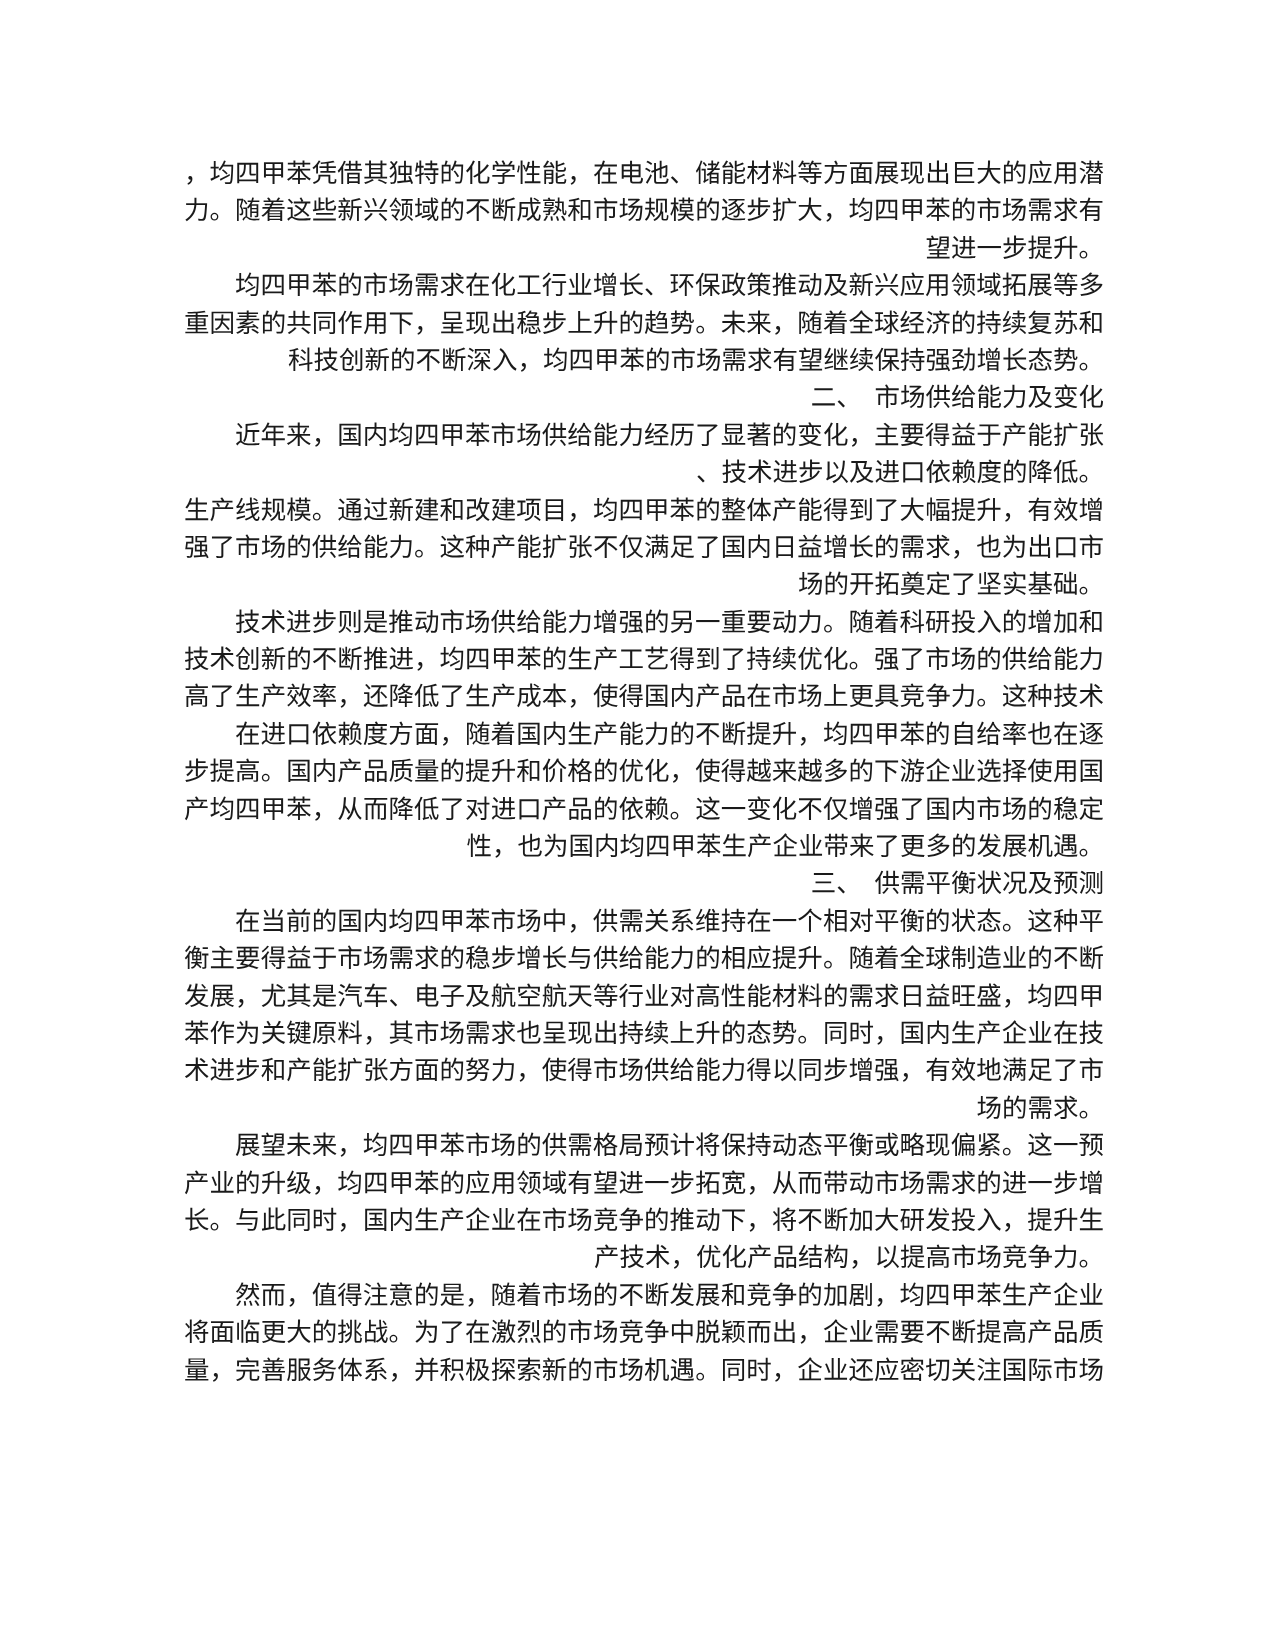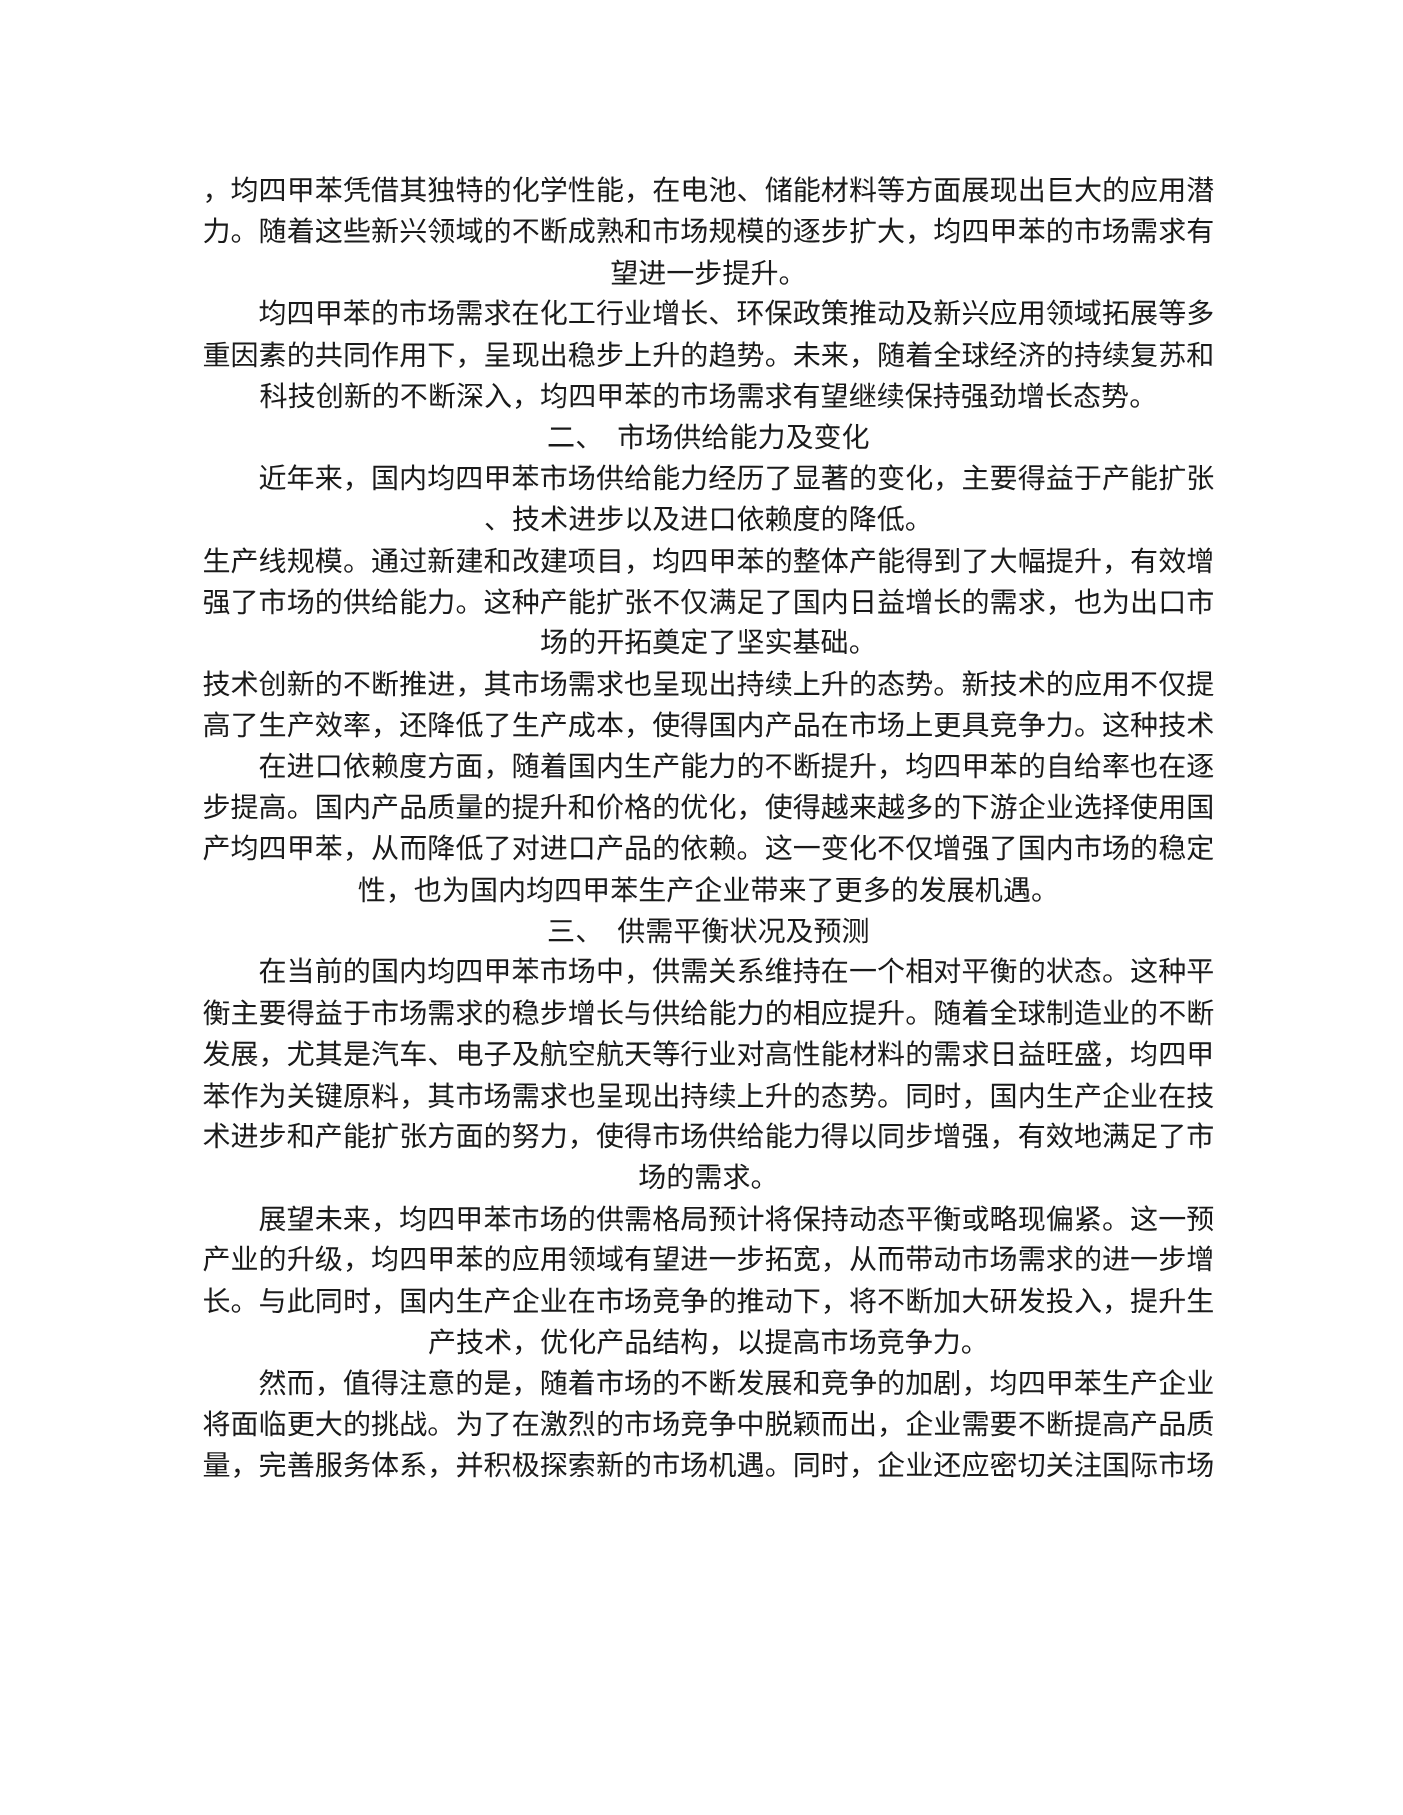--- a/index.html
+++ b/index.html
@@ -24,21 +24,21 @@
     left: 184px;
     top: 155px;
     width: 920px;
     font-size: 25.5px;
     line-height: 37.4px;
     color: #1a1a1a;
     font-weight: 400;
   }
   .line {
     height: 37.4px;
-    text-align: center;
+    text-align: right;
   }
   .line.justify {
     text-align: justify;
     text-align-last: justify;
     text-justify: inter-character;
   }
   .line.indent {
     padding-left: 51px;
   }
   .line.heading {
@@ -55,21 +55,22 @@
       <div class="line">望进一步提升。</div>
       <div class="line indent justify">均四甲苯的市场需求在化工行业增长、环保政策推动及新兴应用领域拓展等多</div>
       <div class="line justify">重因素的共同作用下，呈现出稳步上升的趋势。未来，随着全球经济的持续复苏和</div>
       <div class="line">科技创新的不断深入，均四甲苯的市场需求有望继续保持强劲增长态势。</div>
       <div class="line heading">二、　市场供给能力及变化</div>
       <div class="line indent justify">近年来，国内均四甲苯市场供给能力经历了显著的变化，主要得益于产能扩张</div>
       <div class="line">、技术进步以及进口依赖度的降低。</div>
       <div class="line justify">生产线规模。通过新建和改建项目，均四甲苯的整体产能得到了大幅提升，有效增</div>
       <div class="line justify">强了市场的供给能力。这种产能扩张不仅满足了国内日益增长的需求，也为出口市</div>
       <div class="line">场的开拓奠定了坚实基础。</div>
-      <div class="line justify">技术创新的不断推进，其市场需求也呈现出持续上升的态势。新技术的应用不仅提</div>
+      <div class="line indent justify">技术进步则是推动市场供给能力增强的另一重要动力。随着科研投入的增加和</div>
+      <div class="line justify">技术创新的不断推进，均四甲苯的生产工艺得到了持续优化。强了市场的供给能力</div>
       <div class="line justify">高了生产效率，还降低了生产成本，使得国内产品在市场上更具竞争力。这种技术</div>
       <div class="line indent justify">在进口依赖度方面，随着国内生产能力的不断提升，均四甲苯的自给率也在逐</div>
       <div class="line justify">步提高。国内产品质量的提升和价格的优化，使得越来越多的下游企业选择使用国</div>
       <div class="line justify">产均四甲苯，从而降低了对进口产品的依赖。这一变化不仅增强了国内市场的稳定</div>
       <div class="line">性，也为国内均四甲苯生产企业带来了更多的发展机遇。</div>
       <div class="line heading">三、　供需平衡状况及预测</div>
       <div class="line indent justify">在当前的国内均四甲苯市场中，供需关系维持在一个相对平衡的状态。这种平</div>
       <div class="line justify">衡主要得益于市场需求的稳步增长与供给能力的相应提升。随着全球制造业的不断</div>
       <div class="line justify">发展，尤其是汽车、电子及航空航天等行业对高性能材料的需求日益旺盛，均四甲</div>
       <div class="line justify">苯作为关键原料，其市场需求也呈现出持续上升的态势。同时，国内生产企业在技</div>

